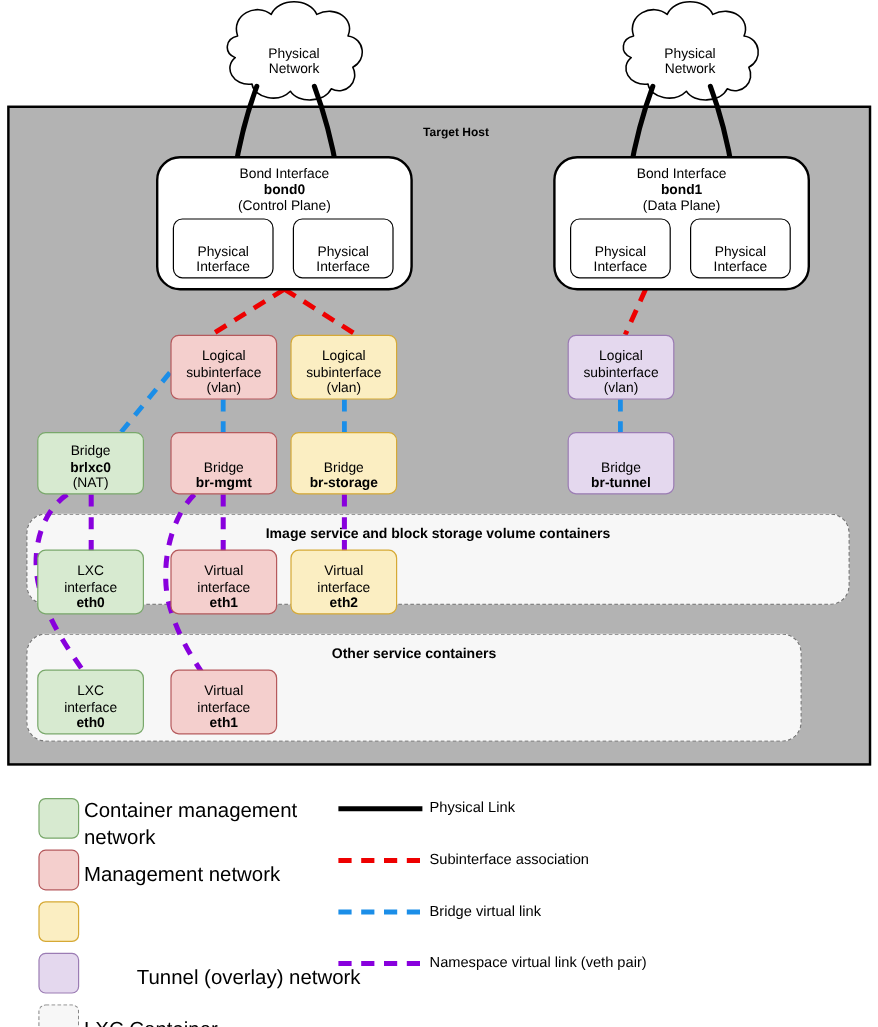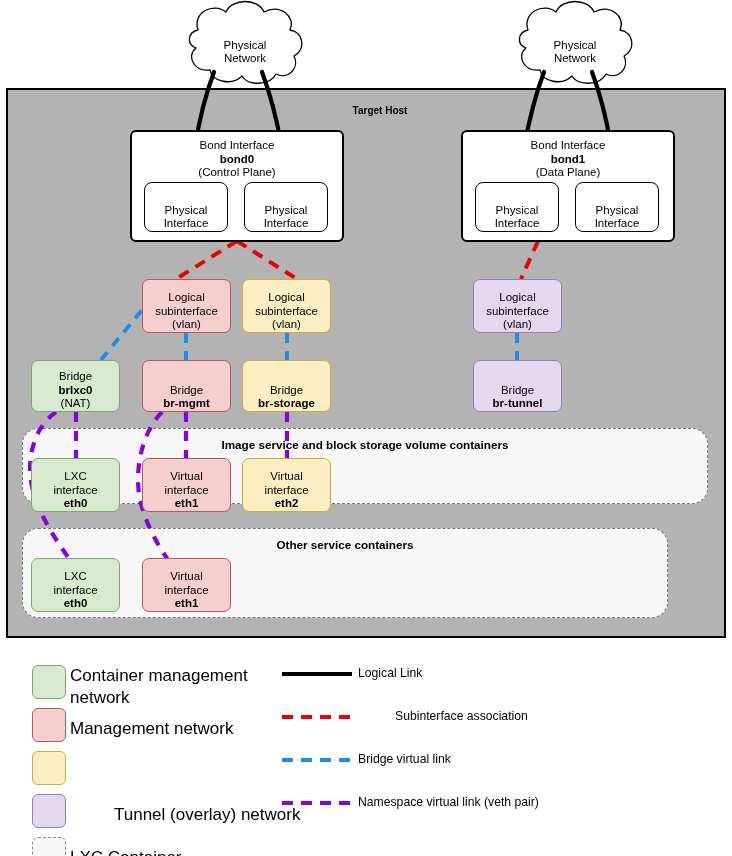--- a/index.html
+++ b/index.html
@@ -40,21 +40,21 @@
     color: #000;
   }
   .node .ln { display: block; white-space: nowrap; }
   .node .ln.b { font-weight: bold; }
 
   
   .n-green  { background: #d7ead0; border: 1.4px solid #79a86b; border-radius: 7px; }
   .n-red    { background: #f4cfcd; border: 1.4px solid #b5595c; border-radius: 7px; }
   .n-yellow { background: #fbeec2; border: 1.4px solid #d6a935; border-radius: 7px; }
   .n-purple { background: #e4d8ee; border: 1.4px solid #9b7cb4; border-radius: 7px; }
-  .n-white  { background: #ffffff; border: 2.4px solid #000000; border-radius: 6px; }
+  .n-white  { background: #ffffff; border: 2.4px solid #000000; border-radius: 20px; }
   .n-white-inner { background: #ffffff; border: 1.6px solid #000000; border-radius: 8px; }
 
   
   #host-box {
     position: absolute;
     left: 6px; top: 88px;
     width: 720px; height: 550px;
     background: #b3b3b3;
     border: 2.2px solid #000;
     box-sizing: border-box;
@@ -284,19 +284,19 @@
     <div class="leg-sw lxc" style="left:32px; top:189px;"></div>
     <div class="leg-txt" style="left:70px; top:199px; width:190px;">LXC Container</div>
 
     <svg width="732" height="208" style="position:absolute; left:0; top:0; pointer-events:none;">
       <line x1="282" y1="26" x2="352" y2="26" stroke="#000000" stroke-width="4.2"></line>
       <line x1="282" y1="69" x2="352" y2="69" stroke="#ee0000" stroke-width="4.2" stroke-dasharray="11,8"></line>
       <line x1="282" y1="112" x2="352" y2="112" stroke="#1b8ee8" stroke-width="4.2" stroke-dasharray="11,8"></line>
       <line x1="282" y1="155" x2="352" y2="155" stroke="#8800dd" stroke-width="4.2" stroke-dasharray="11,8"></line>
     </svg>
 
-    <div class="leg-line-txt" style="left:358px; top:18px;">Logical Link</div>
-    <div class="leg-line-txt" style="left:358px; top:61px;margin-left:37px;">Subinterface association</div>
+    <div class="leg-line-txt" style="left:358px; top:18px;">Physical Link</div>
+    <div class="leg-line-txt" style="left:358px; top:61px;">Subinterface association</div>
     <div class="leg-line-txt" style="left:358px; top:104px;">Bridge virtual link</div>
     <div class="leg-line-txt" style="left:358px; top:147px;">Namespace virtual link (veth pair)</div>
   </div>
 
 </div>
 
 </body></html>

